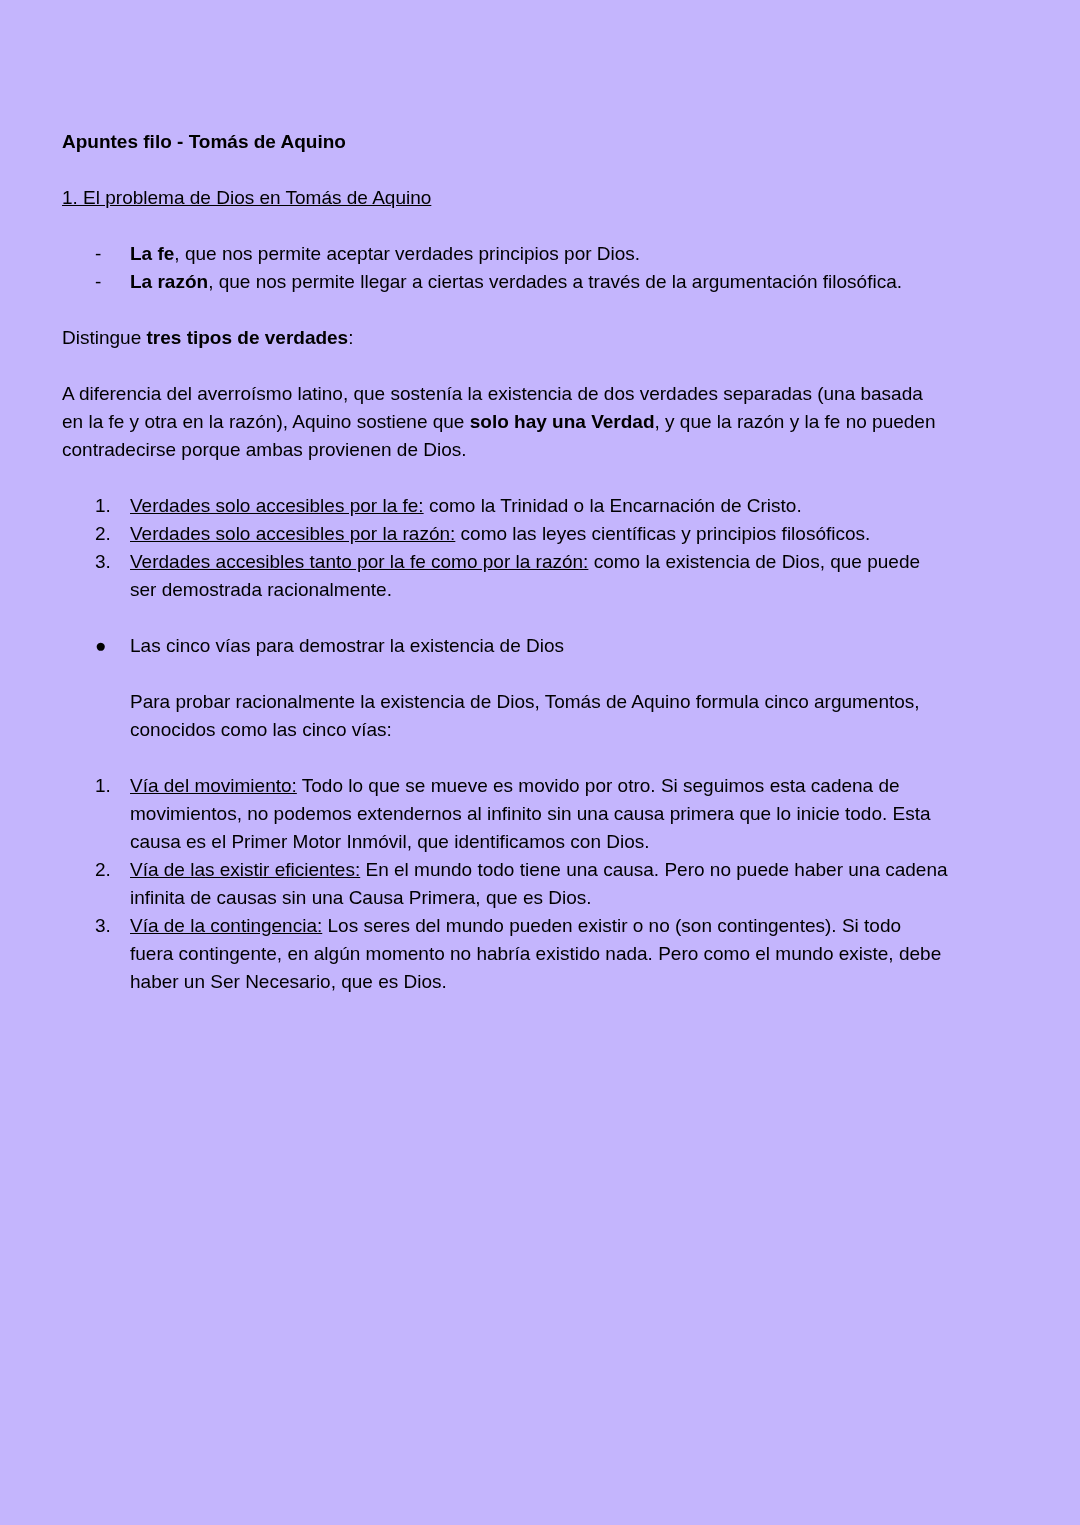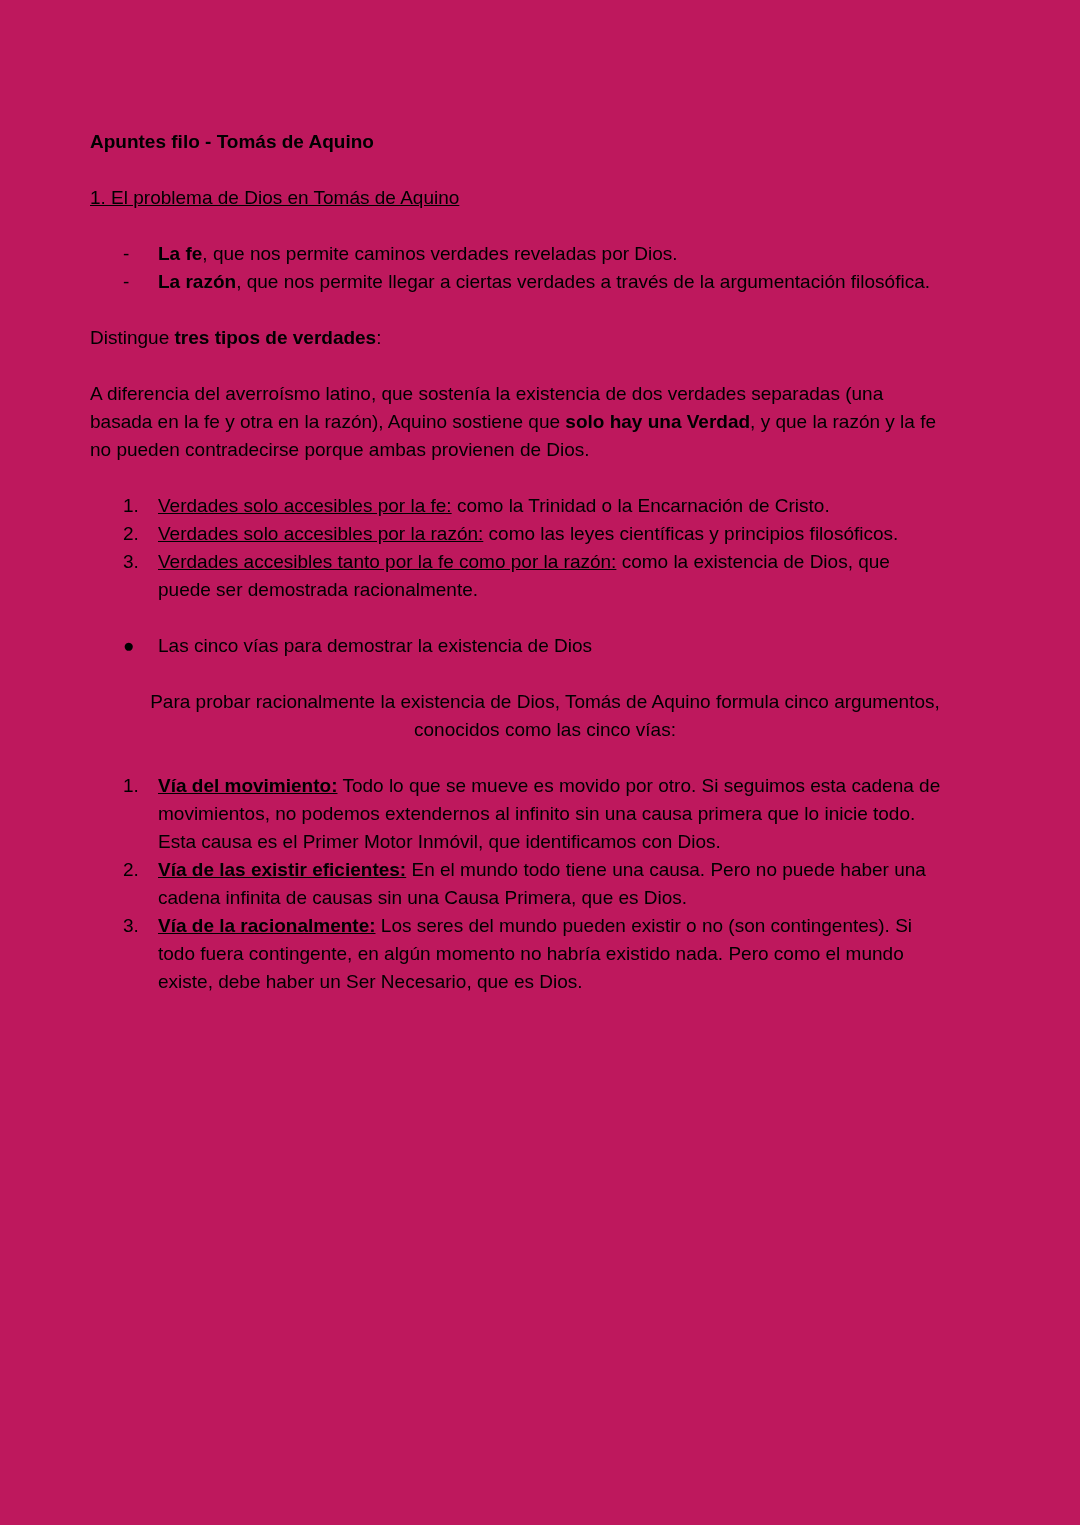--- a/index.html
+++ b/index.html
@@ -9,52 +9,52 @@
     height: 1525px;
     overflow: hidden;
     font-family: "Liberation Sans", "DejaVu Sans", sans-serif;
     font-size: 19px;
     line-height: 28px;
     color: #000000;
   }
   .page {
     width: 1080px;
     height: 1525px;
-    padding: 128px 132px 0 90px;
-    background: #be185d;
+    padding: 128px 132px 0 62px;
+    background: #c4b5fd;
   }
   .block { margin: 0 0 28px 0; }
   .b  { font-weight: bold; }
   .u  { text-decoration: underline; }
-  .bu { font-weight: bold; text-decoration: underline; }
+  .bu { font-weight: normal; text-decoration: underline; }
   .list { margin: 0 0 28px 0; }
   .li { display: flex; align-items: flex-start; }
   .li .marker {
     display: inline-block;
     margin-left: 33px;
     width: 35px;
     flex-shrink: 0;
   }
   .li .content { flex: 1; }
-  .indented { margin-left: 52px; text-align: center; }
+  .indented { margin-left: 68px; }
 </style>
 </head>
 <body>
 
 <div class="page">
 
   <p class="block b">Apuntes filo - Tomás de Aquino</p>
 
   <p class="block"><span class="u">1. El problema de Dios en Tomás de Aquino</span></p>
 
 
   <div class="list">
     <div class="li">
       <span class="marker">-</span>
-      <div class="content"><span class="b">La fe</span><span>, que nos permite caminos verdades reveladas por Dios.</span></div>
+      <div class="content"><span class="b">La fe</span><span>, que nos permite aceptar verdades principios por Dios.</span></div>
     </div>
     <div class="li">
       <span class="marker">-</span>
       <div class="content"><span class="b">La razón</span><span>, que nos permite llegar a ciertas verdades a través de la argumentación filosófica.</span></div>
     </div>
   </div>
 
   <p class="block"><span>Distingue </span><span class="b">tres tipos de verdades</span><span>:</span></p>
 
   <p class="block"><span>A diferencia del averroísmo latino, que sostenía la existencia de dos verdades separadas (una basada en la fe y otra en la razón), Aquino sostiene que </span><span class="b">solo hay una Verdad</span><span>, y que la razón y la fe no pueden contradecirse porque ambas provienen de Dios.</span></p>
@@ -87,17 +87,17 @@
     <div class="li">
       <span class="marker">1.</span>
       <div class="content"><span class="bu">Vía del movimiento:</span><span> Todo lo que se mueve es movido por otro. Si seguimos esta cadena de movimientos, no podemos extendernos al infinito sin una causa primera que lo inicie todo. Esta causa es el Primer Motor Inmóvil, que identificamos con Dios.</span></div>
     </div>
     <div class="li">
       <span class="marker">2.</span>
       <div class="content"><span class="bu">Vía de las existir eficientes:</span><span> En el mundo todo tiene una causa. Pero no puede haber una cadena infinita de causas sin una Causa Primera, que es Dios.</span></div>
     </div>
     <div class="li">
       <span class="marker">3.</span>
-      <div class="content"><span class="bu">Vía de la racionalmente:</span><span> Los seres del mundo pueden existir o no (son contingentes). Si todo fuera contingente, en algún momento no habría existido nada. Pero como el mundo existe, debe haber un Ser Necesario, que es Dios.</span></div>
+      <div class="content"><span class="bu">Vía de la contingencia:</span><span> Los seres del mundo pueden existir o no (son contingentes). Si todo fuera contingente, en algún momento no habría existido nada. Pero como el mundo existe, debe haber un Ser Necesario, que es Dios.</span></div>
     </div>
   </div>
 
 </div>
 
 </body></html>

